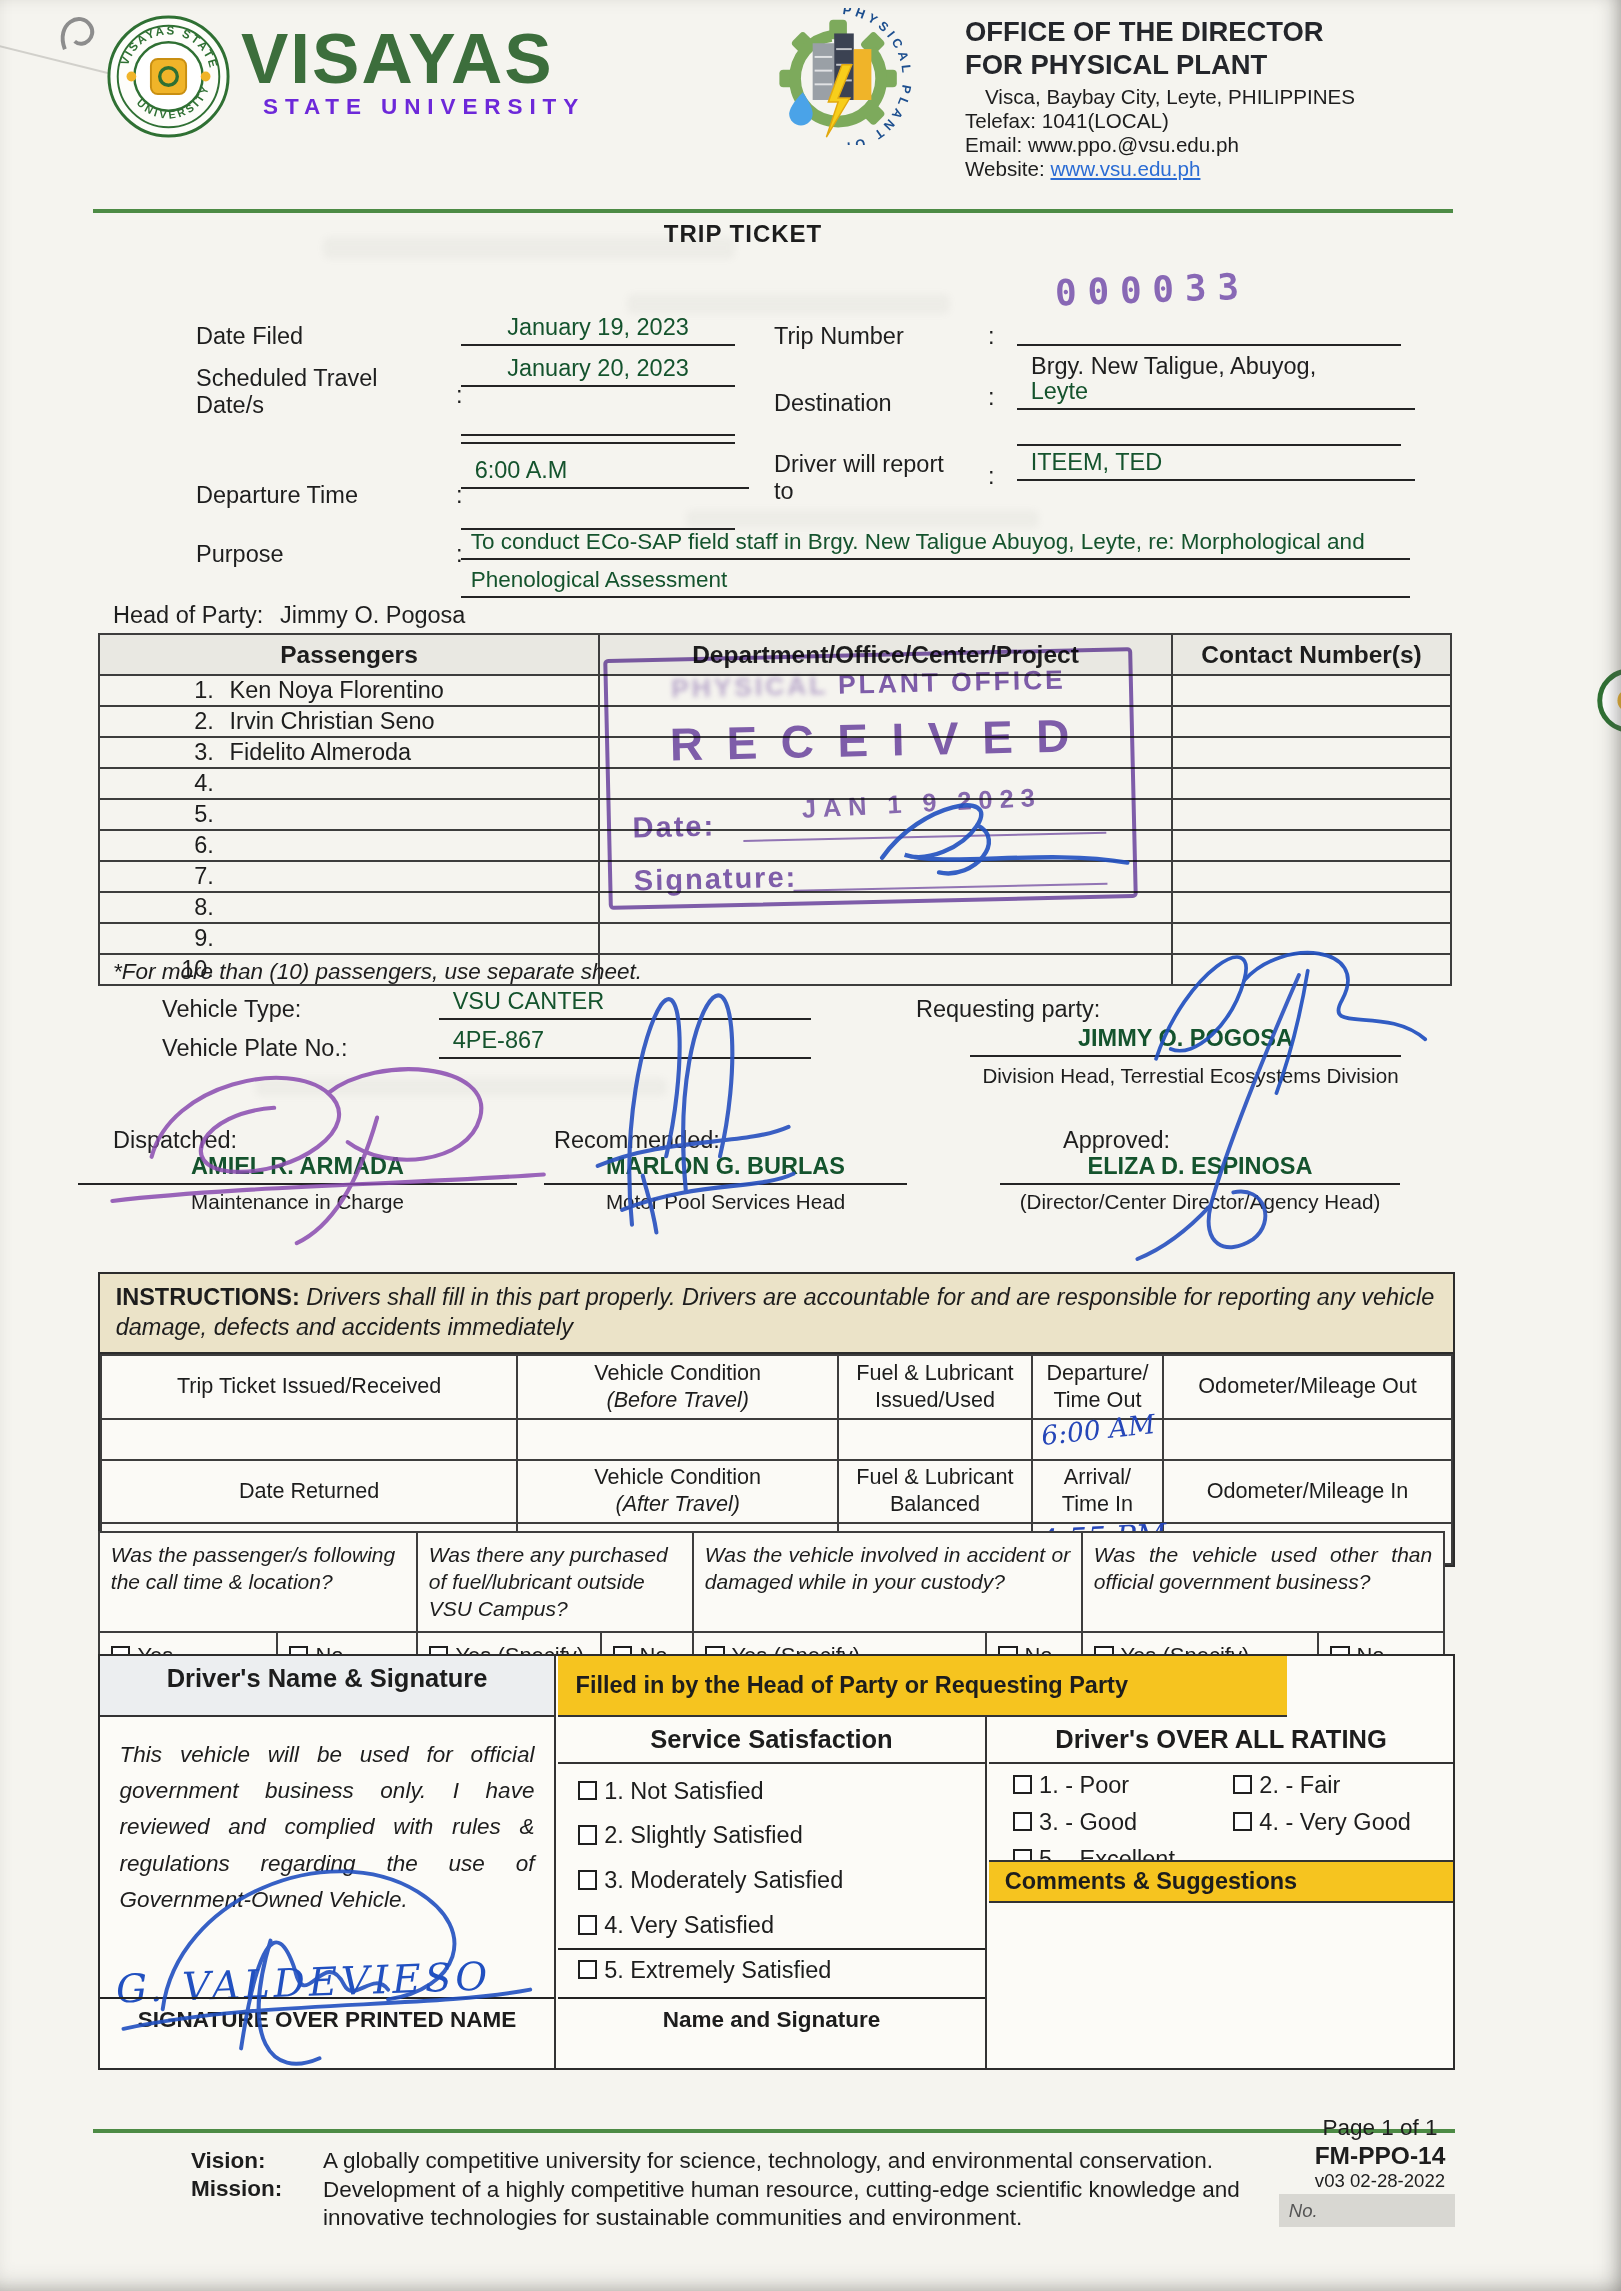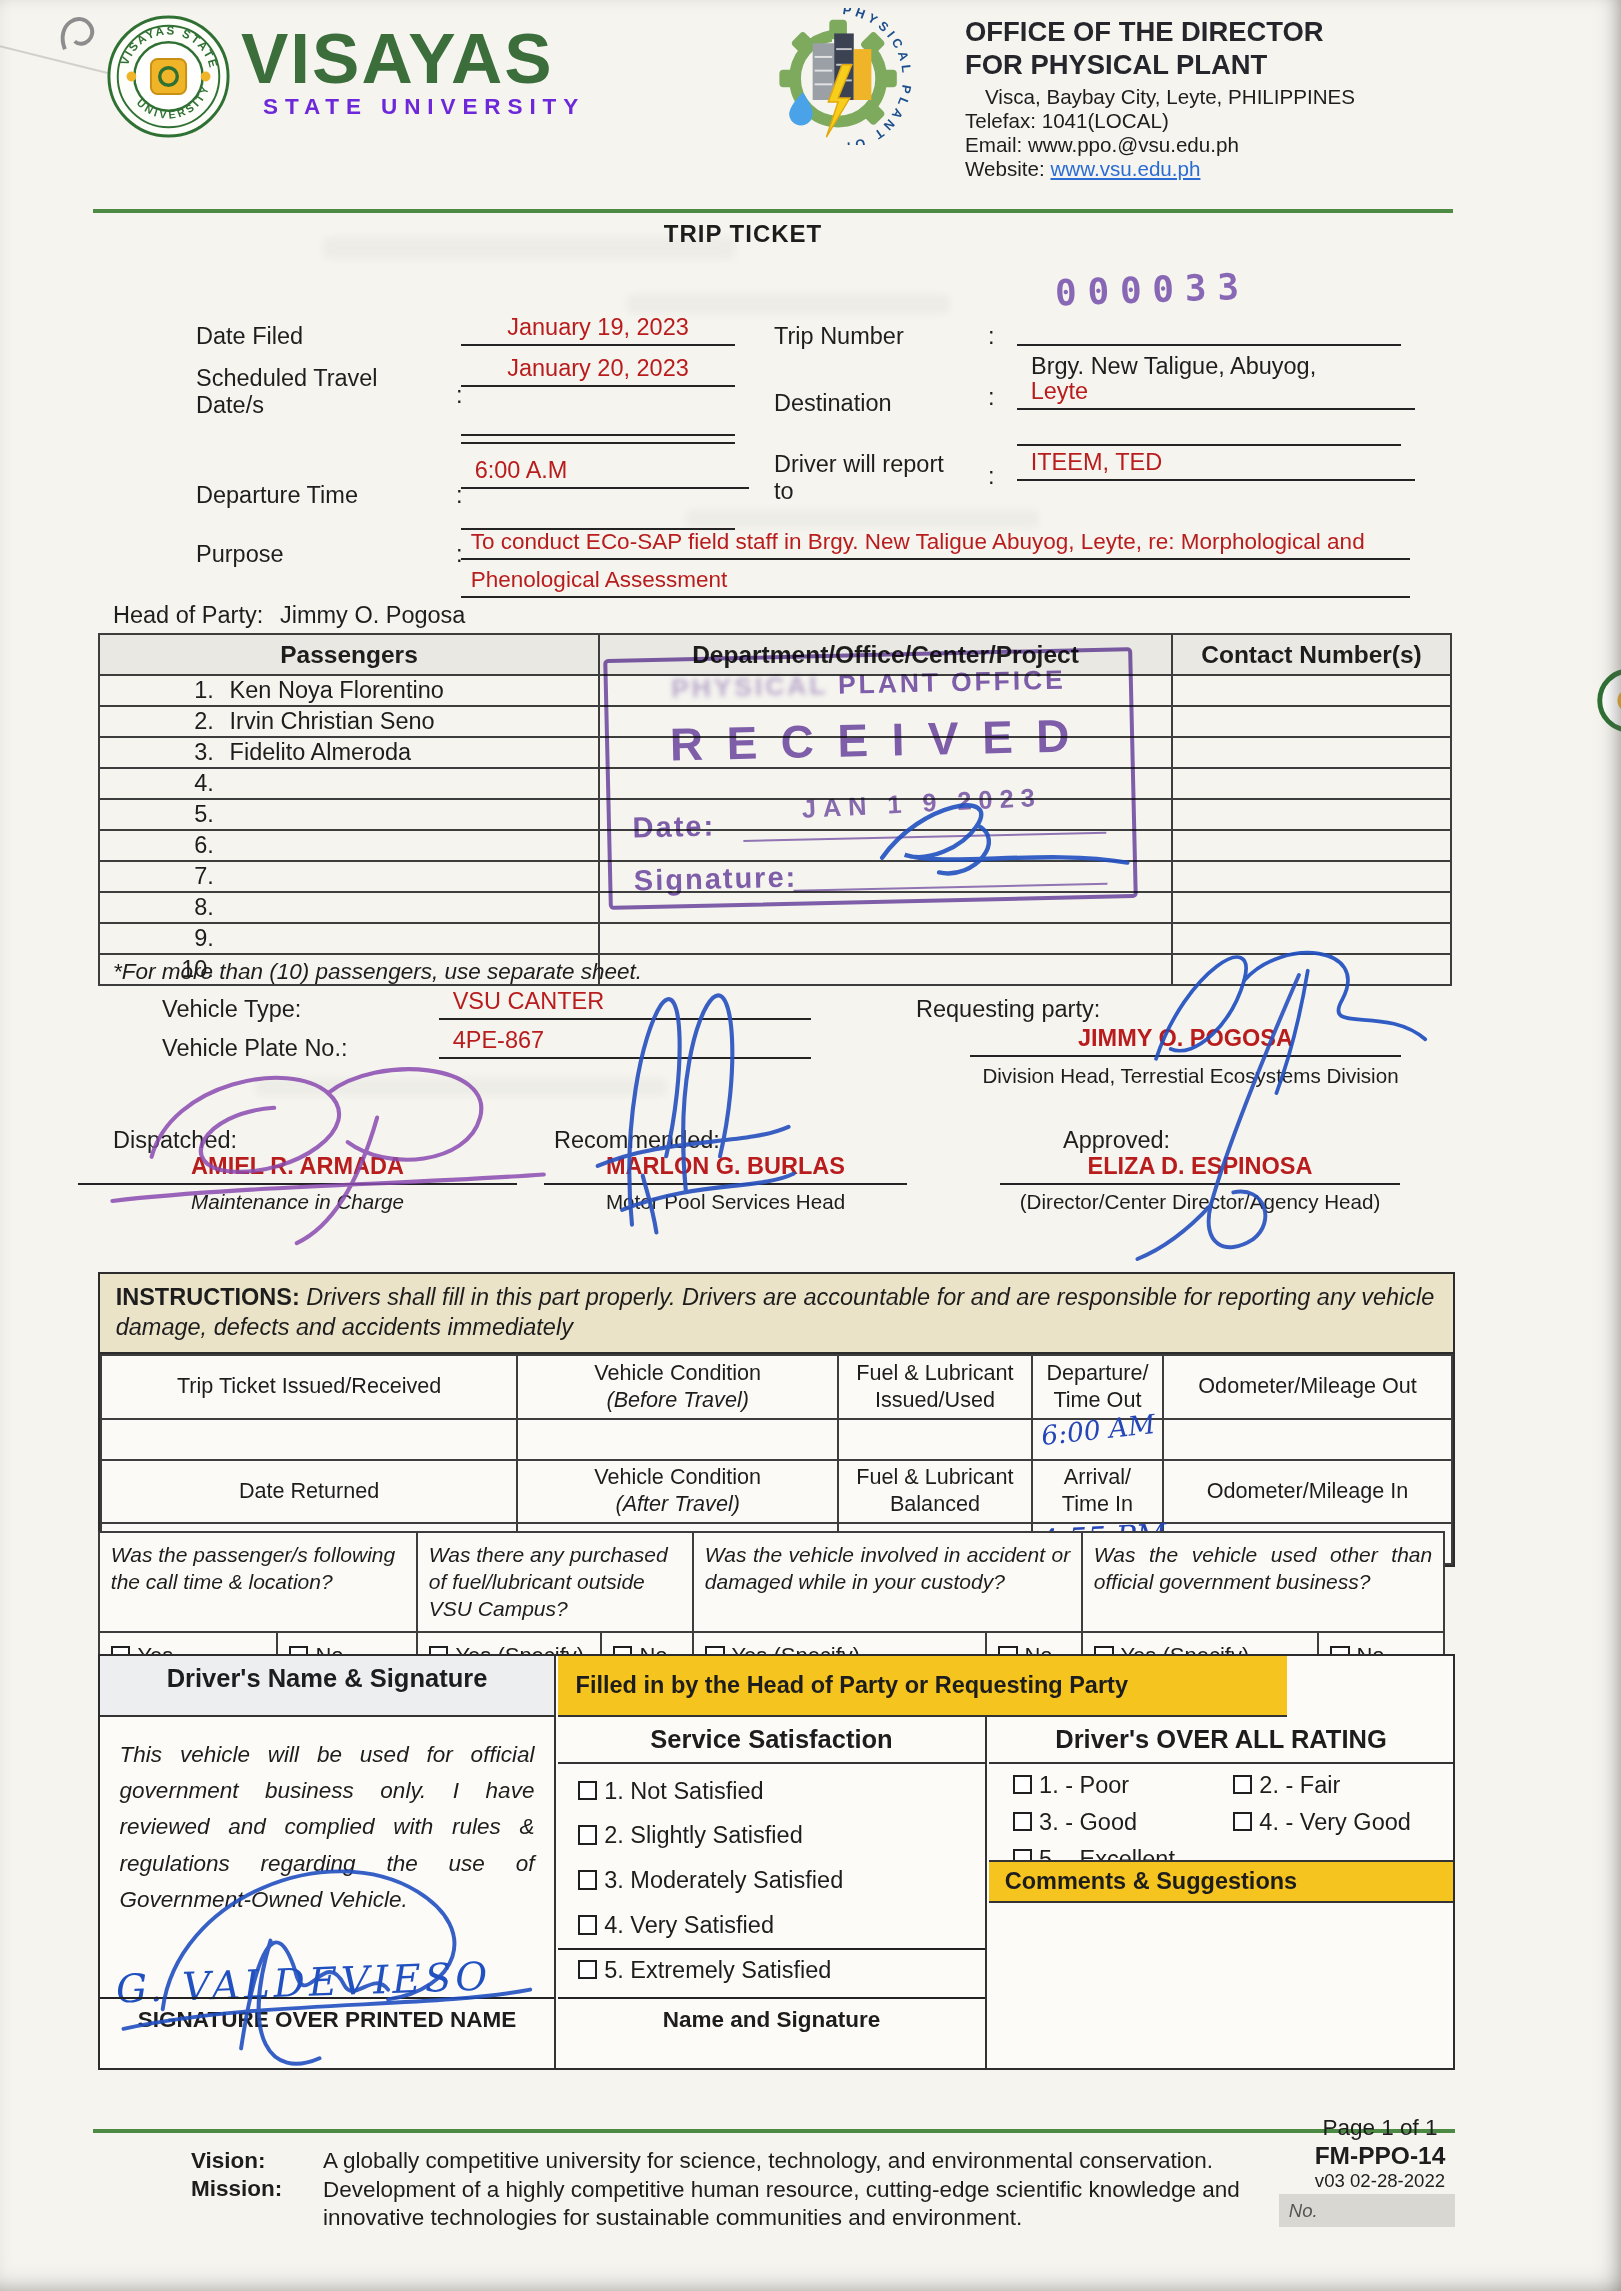--- a/index.html
+++ b/index.html
@@ -2,21 +2,21 @@
 <html><head>
 <meta charset="utf-8">
 <style>
   html,body{margin:0;padding:0;background:#d8d6d1;}
   .page{position:relative;width:1621px;height:2292px;margin:0 auto;background:#f5f4ef;
         font-family:"Liberation Sans",sans-serif;color:#1d1d1d;overflow:hidden;}
   .page::after{content:"";position:absolute;inset:0;pointer-events:none;
         box-shadow:inset -13.7px 0 21.6px -11.8px rgba(90,88,84,.55), inset 0 -15.7px 23.5px -13.7px rgba(90,88,84,.45);}
   .abs{position:absolute;}
   .lblA{position:absolute;font-size:23.5px;color:#1e1e1e;white-space:nowrap;}
-  .fill{position:absolute;border-bottom:2px solid #242424;font-size:23.5px;color:#b91c1c;
+  .fill{position:absolute;border-bottom:2px solid #242424;font-size:23.5px;color:#14532d;
         padding-bottom:2.9px;white-space:nowrap;}
   .fill.center{text-align:center;}
   .small{font-size:20.6px;}
   .ghost{position:absolute;background:#8a8d85;opacity:.07;filter:blur(3.9px);border-radius:5.9px;}
   table{border-collapse:collapse;table-layout:fixed;}
   .ptable{width:1353px;}
   .ptable th{background:#e9e8e2;border:2px solid #3d3d3d;font-size:24.5px;font-weight:bold;height:37px;}
   .ptable td{border:2px solid #3d3d3d;font-size:23.5px;height:29px;padding:0 5.9px;}
   .pnum{display:inline-block;width:108px;text-align:right;}
   .pname{margin-left:15.7px;}
@@ -269,21 +269,21 @@
   <svg class="sig" style="left:1112px;top:912px;" width="323" height="186" viewBox="0 0 330 190">
     <g stroke="#2150c0" stroke-width="3.8" fill="none" stroke-linecap="round" opacity=".92">
       <path d="M45,150 C75,60 150,15 135,70 C122,115 85,150 60,140"></path>
       <path d="M135,70 C175,25 265,35 235,90 C215,125 280,95 320,130"></path>
       <path d="M200,60 C190,120 178,158 168,185"></path>
     </g>
   </svg>
 
   <div class="lblA" style="left:113px;top:1127px;">Dispatched:</div>
   <div class="fill center bold" style="left:78px;top:1153px;width:439px;">AMIEL R. ARMADA</div>
-  <div class="abs small" style="left:78px;top:1190px;width:439px;text-align:center;font-style:italic;">Maintenance in Charge</div>
+  <div class="abs small" style="left:78px;top:1190px;width:439px;text-align:center;">Maintenance in Charge</div>
   <svg class="sig" style="left:83px;top:1039px;" width="500" height="216" viewBox="0 0 510 220">
     <g stroke="#8a4bb0" stroke-width="4.2" fill="none" stroke-linecap="round" opacity=".85">
       <path d="M70,120 C90,45 210,20 250,55 C290,90 215,140 150,135 C95,130 120,75 195,70"></path>
       <path d="M250,55 C300,15 420,25 405,80 C392,128 310,135 270,105"></path>
       <path d="M30,165 C160,150 330,148 470,138"></path>
       <path d="M300,80 C280,150 252,192 218,208"></path>
     </g>
   </svg>
 
   <div class="lblA" style="left:554px;top:1127px;">Recommended:</div>

